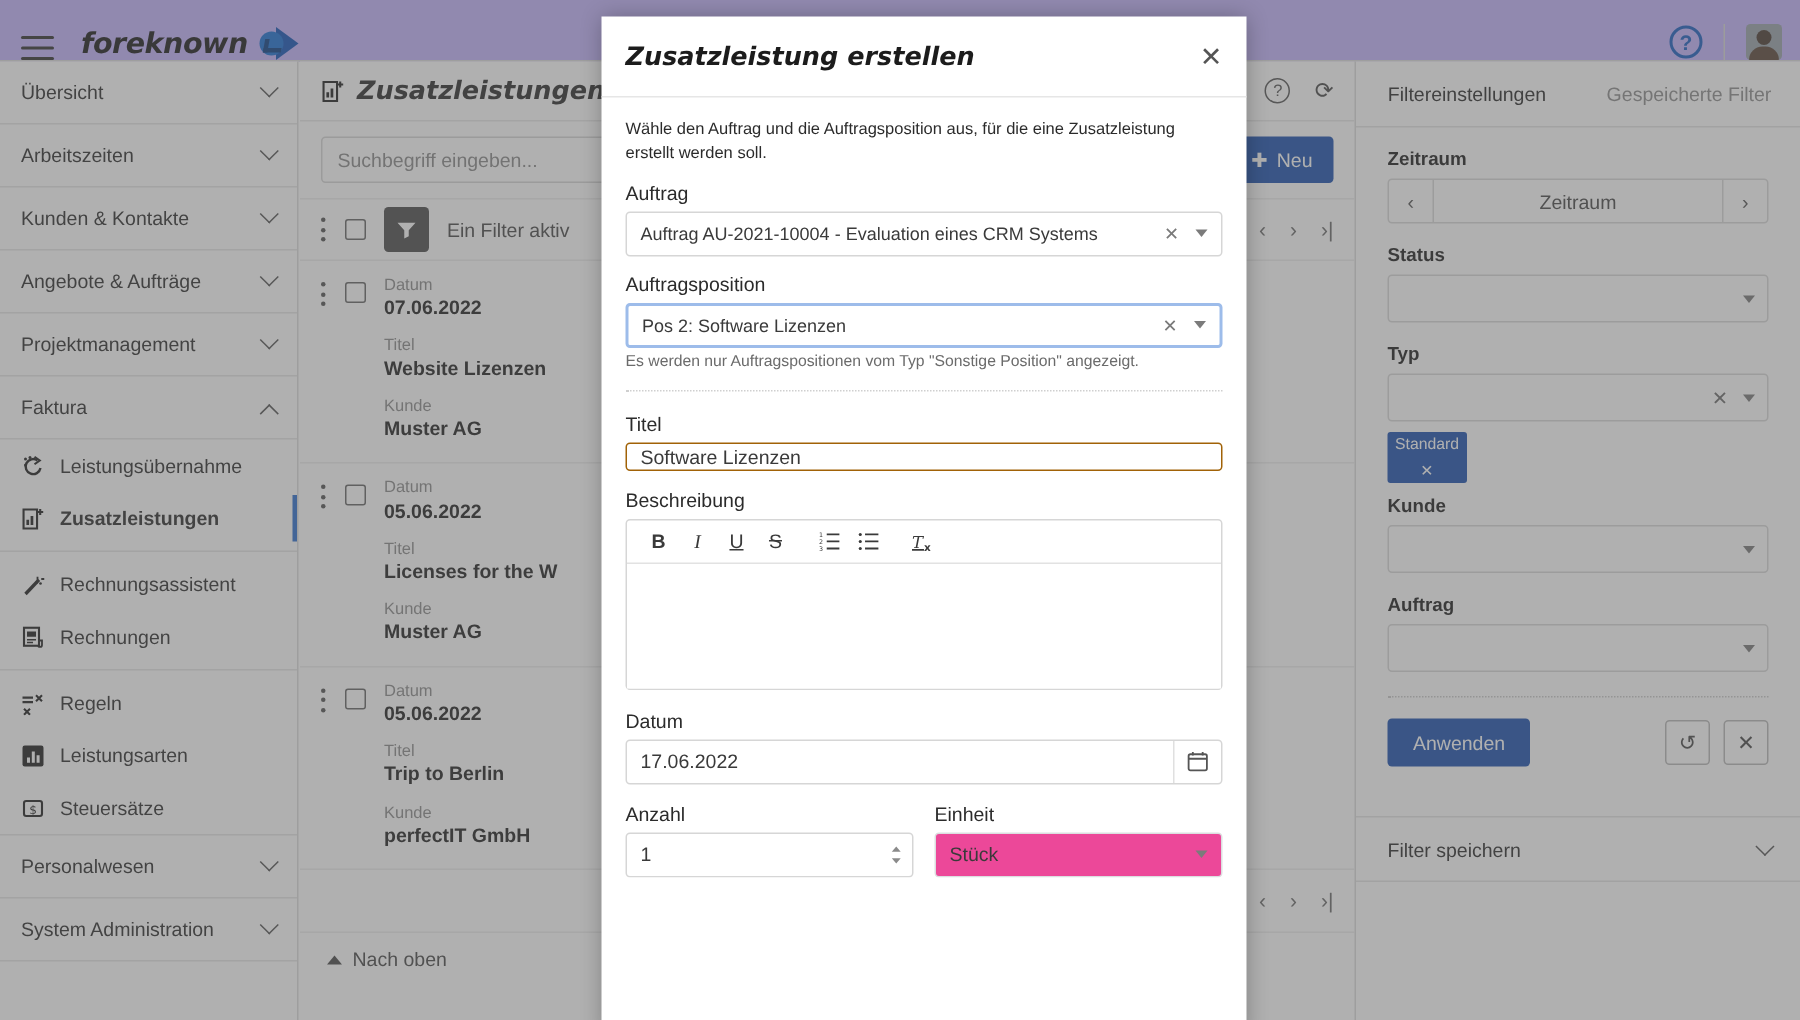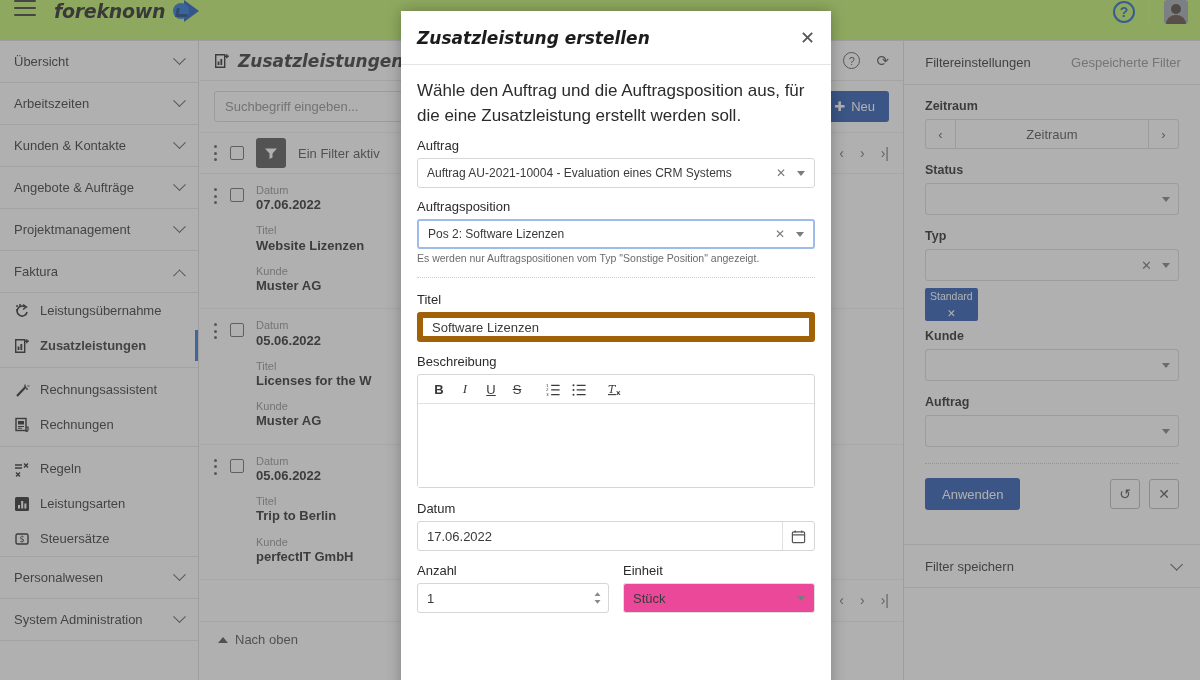--- a/index.html
+++ b/index.html
@@ -9,22 +9,22 @@
     font-family:"Liberation Sans", sans-serif;
     font-size:13px; color:#2c2c2c; background:#fff;
     position:relative;
   }
 
   
   #app-root { position:absolute; inset:0; }
 
   
   .topbar { position:absolute; top:0; left:0; width:1200px; height:41px;
-            background:#bef264; border-bottom:1px solid #dcdcdc; display:flex;
-            align-items:flex-start; }
+            background:#c4b5fd; border-bottom:1px solid #dcdcdc; display:flex;
+            align-items:flex-end; }
   .hamburger { width:22px; height:16px; margin-left:14px; display:flex;
                flex-direction:column; justify-content:space-between; cursor:pointer; }
   .hamburger i { display:block; height:2px; background:#333; border-radius:1px; }
   .brand { margin-left:18px; display:flex; align-items:center; gap:8px; }
   .brand-text { font-family:"DejaVu Sans", sans-serif; font-style:italic;
                 font-weight:bold; font-size:19px; color:#1b1b1b; letter-spacing:-.3px; }
   .brand-mark { width:26px; height:22px; position:relative; }
   .brand-mark .tri { position:absolute; right:0; top:0; width:0; height:0;
        border-top:11px solid transparent; border-bottom:11px solid transparent;
        border-left:15px solid #1554b8; }
@@ -147,29 +147,29 @@
   
   .modal { position:absolute; left:385px; top:11px; width:430px; height:680px;
            background:#fff; z-index:60; box-shadow:0 0 14px rgba(0,0,0,.28);
            display:flex; flex-direction:column;margin-left:16px; }
   .modal-head { height:54px; flex:0 0 54px; display:flex; align-items:center;
                 padding:0 16px; border-bottom:1px solid #e6e6e6; }
   .modal-title { font-family:"DejaVu Sans", sans-serif; font-style:italic;
                  font-weight:bold; font-size:17px; color:#1c1c1c; }
   .modal-close { margin-left:auto; font-size:18px; color:#555; cursor:pointer; line-height:1; }
   .modal-body { padding:14px 16px 0; overflow:hidden; }
-  .m-intro { font-size:17px; line-height:1.45; color:#2b2b2b; margin:0 0 10px; }
+  .m-intro { font-size:11px; line-height:1.45; color:#2b2b2b; margin:0 0 10px; }
   .m-label { font-size:13px; color:#2b2b2b; margin:0 0 5px; }
   .m-field { height:30px; border:1px solid #d6d6d6; border-radius:3px; display:flex;
              align-items:center; padding:0 9px; font-size:12px; color:#3a3a3a; background:#fff;text-align:center; }
   .m-field.focus { border:2px solid #9dbcea; }
   .m-field .ctrls { margin-left:auto; display:flex; align-items:center; gap:11px; color:#7a7a7a; }
   .m-hint { font-size:10.5px; color:#6b6b6b; margin:3px 0 0; }
   .m-dotted { border-top:1px dotted #cfcfcf; margin:13px 0 14px; }
-  .m-input { height:30px; border:6px solid #a16207; border-radius:3px; padding:0 9px;
+  .m-input { height:19px; border:1px solid #a16207; border-radius:3px; padding:0 9px;
              font-size:13px; color:#3a3a3a; display:flex; align-items:center; }
   .rte { border:1px solid #d6d6d6; border-radius:3px; }
   .rte-toolbar { height:29px; border-bottom:1px solid #e2e2e2; display:flex;
                  align-items:center; gap:0; padding:0 8px; }
   .rte-btn { width:26px; height:26px; display:flex; align-items:center; justify-content:center;
              cursor:pointer; color:#3a3a3a; font-size:13px; }
   .rte-sep { width:10px; }
   .rte-area { height:83px; background:#fff; }
   .date-wrap { display:flex; height:30px; border:1px solid #d6d6d6; border-radius:3px;
                overflow:hidden; }

